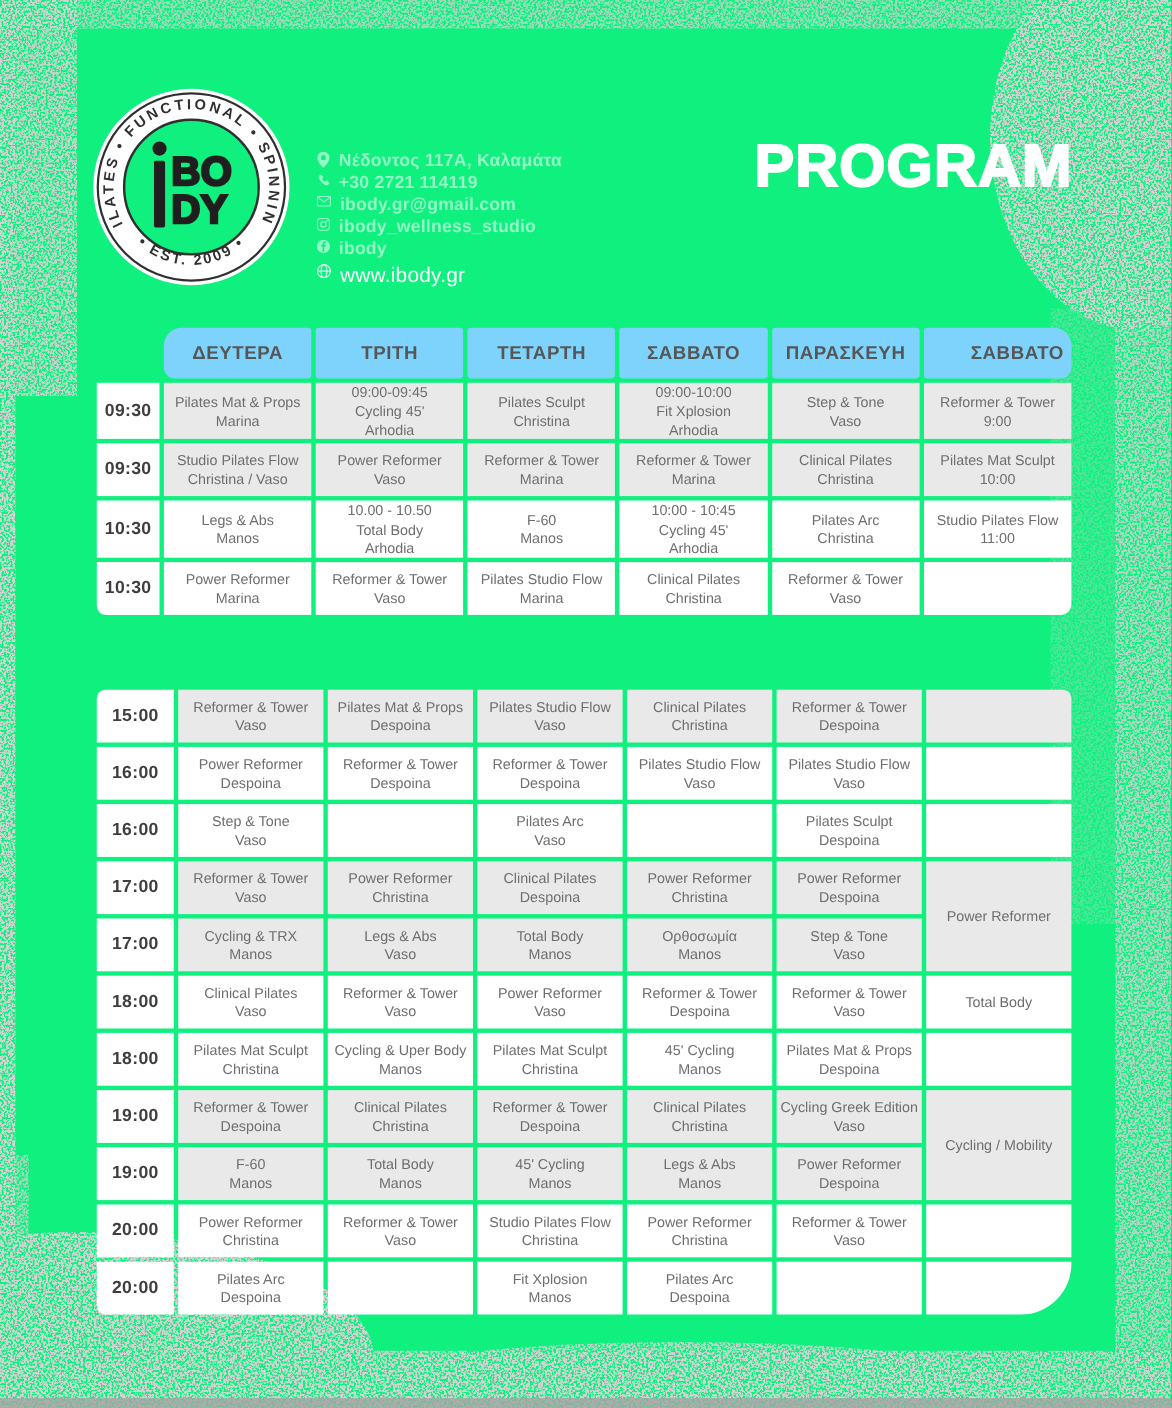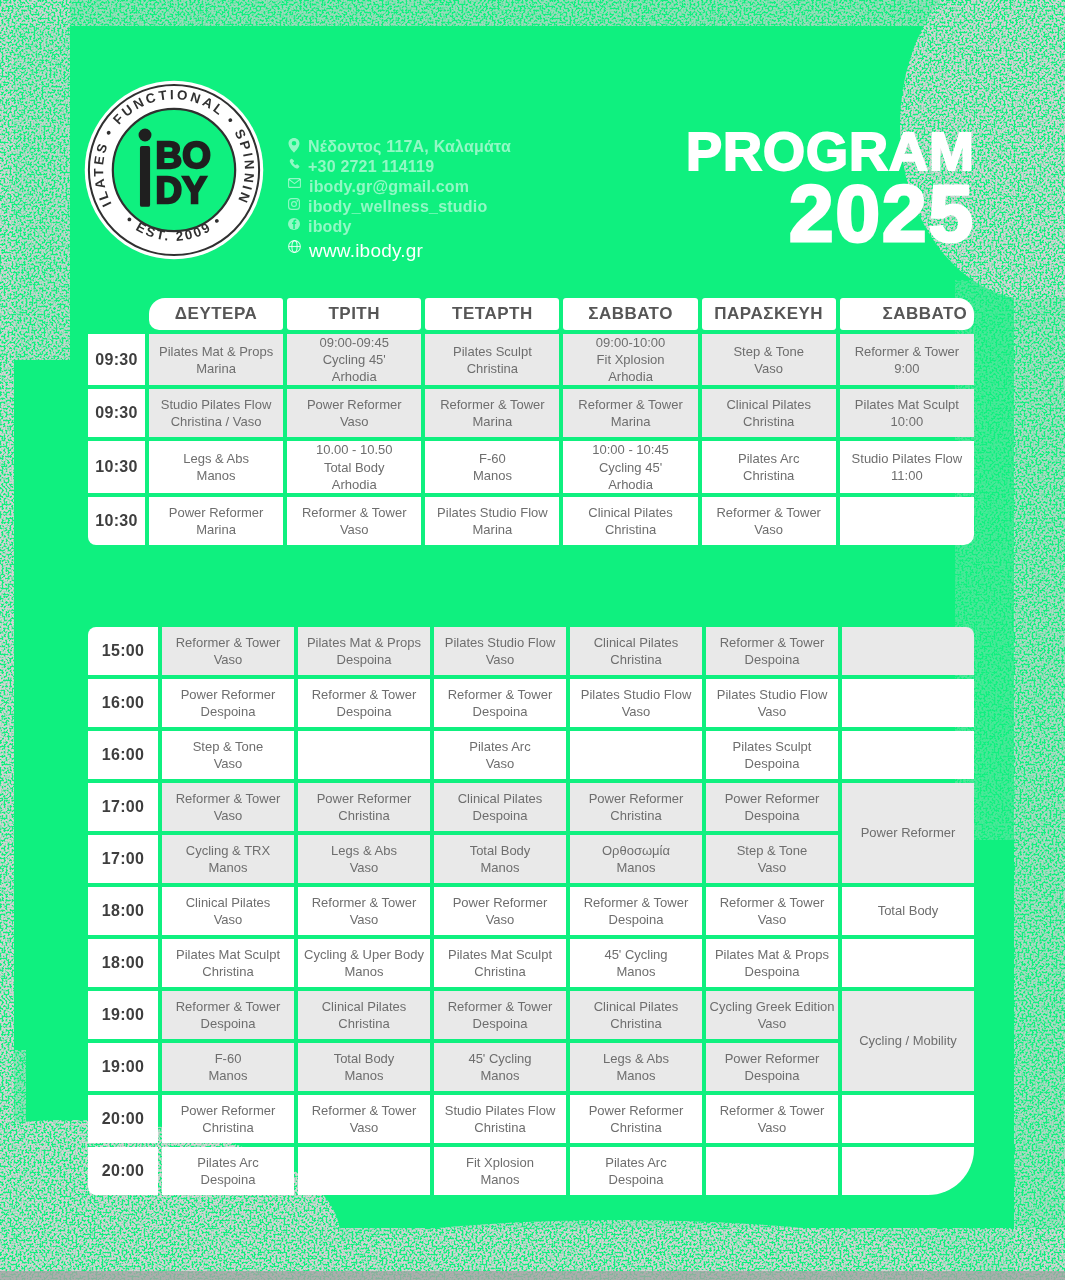--- a/index.html
+++ b/index.html
@@ -19,21 +19,21 @@
   .title .t1{font-size:54px;font-weight:700;letter-spacing:1px;-webkit-text-stroke:2px #fff;}
   .title .t2{font-size:80px;font-weight:800;letter-spacing:2px;margin-top:-4px;-webkit-text-stroke:3px #fff;}
 
   
   .block{position:absolute;left:84px;width:898px;}
   #morning{top:294px;}
   #afternoon{top:623px;}
   table.sched{border-collapse:separate;border-spacing:4px;table-layout:fixed;width:894px;}
   td{padding:0;}
   td.spacer{background:transparent;width:57px;}
-  td.day{background:#ffffff;height:32px;text-align:center;vertical-align:middle;
+  td.day{background:#7dd3fc;height:46px;text-align:center;vertical-align:middle;
          font-size:17px;font-weight:bold;color:#565656;letter-spacing:.5px;border-radius:3px;}
   td.day.d-first{border-radius:16px 3px 3px 10px;}
   td.day.d-last{border-radius:3px 16px 10px 3px;padding-left:36px;}
   td.time{background:#fff;width:70px;height:48px;text-align:center;vertical-align:middle;
           font-size:16px;font-weight:bold;color:#3e3e3e;letter-spacing:.3px;}
   td.cell{height:48px;text-align:center;vertical-align:middle;font-size:13px;line-height:1.32;
           color:#6e6e6e;white-space:pre-line;}
   td.cell.w{background:#fff;}
   td.cell.g{background:#e9e9e9;}
   .c-tl{border-top-left-radius:8px;}
@@ -142,21 +142,20 @@
               <ellipse cx="6.5" cy="6.5" rx="2.6" ry="5.9"></ellipse>
               <path d="M.8 6.5h11.4"></path>
             </g>
           </svg>
         <span>www.ibody.gr</span>
       </div>
     </div>
 
     <div class="title">
       <div class="t1">PROGRAM</div>
-      <div class="t2">2025</div>
     </div>
 
     <div id="morning" class="block">
         <table class="sched">
           <tbody>
             <tr>
               <td class="spacer"></td>
               <td class="day d-first">ΔΕΥΤΕΡΑ</td>
               <td class="day">ΤΡΙΤΗ</td>
               <td class="day">ΤΕΤΑΡΤΗ</td>

